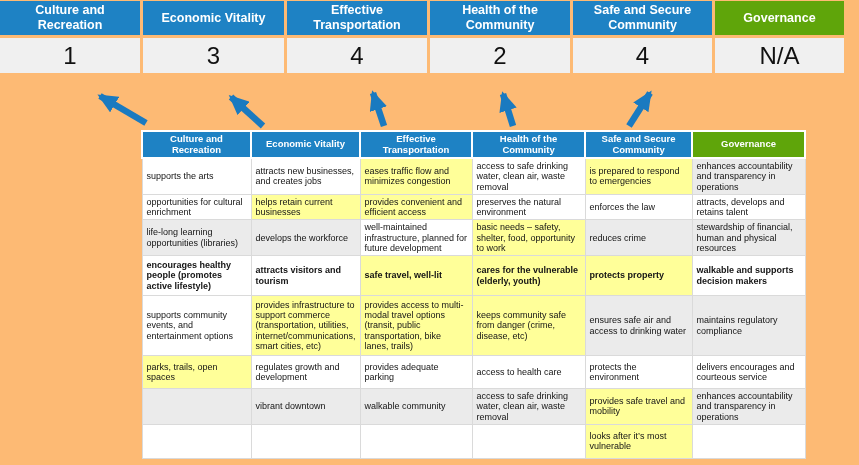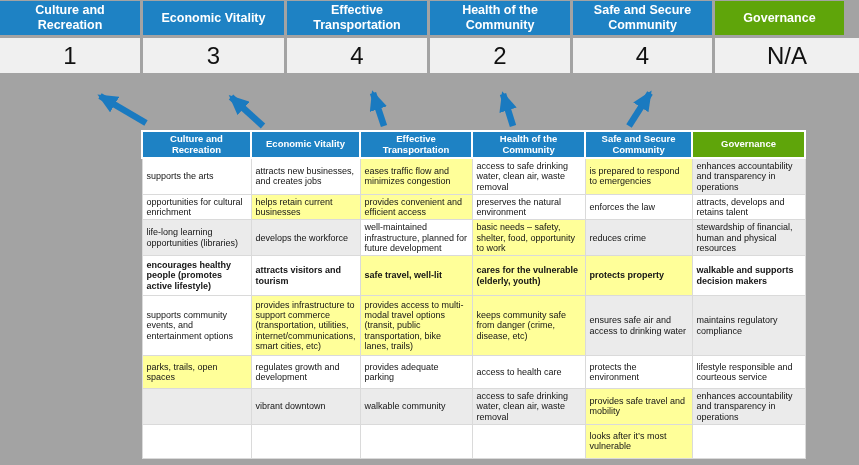--- a/index.html
+++ b/index.html
@@ -1,17 +1,17 @@
 <!DOCTYPE html>
 <html><head>
 <meta charset="utf-8">
 <style>
   html,body{margin:0;padding:0;background:#fff;}
   .canvas{
-    position:relative;width:859px;height:465px;background:#a3a3a3;overflow:hidden;
+    position:relative;width:859px;height:465px;background:#fdba74;overflow:hidden;
     font-family:"Liberation Sans",sans-serif;color:#1a1a1a;
   }
   
   .cat-header{
     position:absolute;top:1px;height:34px;box-sizing:border-box;
     display:flex;align-items:center;justify-content:center;text-align:center;
     color:#fff;font-weight:bold;font-size:12.5px;line-height:1.18;padding:0 6px;
   }
   .cat-header.blue{background:#1e82c4;}
   .cat-header.green{background:#5fa50a;}
@@ -54,21 +54,21 @@
       <div class="cat-score" style="left: 0px; width: 140px;">1</div>
       <div class="cat-header blue" style="left: 143px; width: 141px;">Economic Vitality</div>
       <div class="cat-score" style="left: 143px; width: 141px;">3</div>
       <div class="cat-header blue" style="left: 287px; width: 140px;">Effective Transportation</div>
       <div class="cat-score" style="left: 287px; width: 140px;">4</div>
       <div class="cat-header blue" style="left: 430px; width: 140px;">Health of the Community</div>
       <div class="cat-score" style="left: 430px; width: 140px;">2</div>
       <div class="cat-header blue" style="left: 573px; width: 139px;">Safe and Secure Community</div>
       <div class="cat-score" style="left: 573px; width: 139px;">4</div>
       <div class="cat-header green" style="left: 715px; width: 129px;">Governance</div>
-      <div class="cat-score" style="left: 715px; width: 144px;">N/A</div>
+      <div class="cat-score" style="left: 715px; width: 129px;">N/A</div>
     </div>
 
   <svg class="arrows" width="859" height="50" viewBox="0 0 859 50">
     <defs>
       <marker id="ah" markerUnits="userSpaceOnUse" markerWidth="20" markerHeight="18" refX="17" refY="9" orient="auto">
         <path d="M0,0 L20,9 L0,18 z" fill="#1a7ac0"></path>
       </marker>
     </defs>
     <line x1="146" y1="43" x2="100" y2="16" stroke="#1a7ac0" stroke-width="6.5" marker-end="url(#ah)"></line>
     <line x1="263" y1="46" x2="231" y2="17" stroke="#1a7ac0" stroke-width="6.5" marker-end="url(#ah)"></line>
@@ -138,21 +138,21 @@
             <td class="hl-yellow">keeps community safe from danger (crime, disease, etc)</td>
             <td class="hl-gray">ensures safe air and access to drinking water</td>
             <td class="hl-gray">maintains regulatory compliance</td>
           </tr>
           <tr style="height: 33px;">
             <td class="hl-yellow">parks, trails, open spaces</td>
             <td class="hl-white">regulates growth and development</td>
             <td class="hl-white">provides adequate parking</td>
             <td class="hl-white">access to health care</td>
             <td class="hl-white">protects the environment</td>
-            <td class="hl-white">lifestyle responsible and courteous service</td>
+            <td class="hl-white">delivers encourages and courteous service</td>
           </tr>
           <tr style="height: 34px;">
             <td class="hl-gray"></td>
             <td class="hl-gray">vibrant downtown</td>
             <td class="hl-gray">walkable community</td>
             <td class="hl-gray">access to safe drinking water, clean air, waste removal</td>
             <td class="hl-yellow">provides safe travel and mobility</td>
             <td class="hl-gray">enhances accountability and transparency in operations</td>
           </tr>
           <tr style="height: 34px;">

